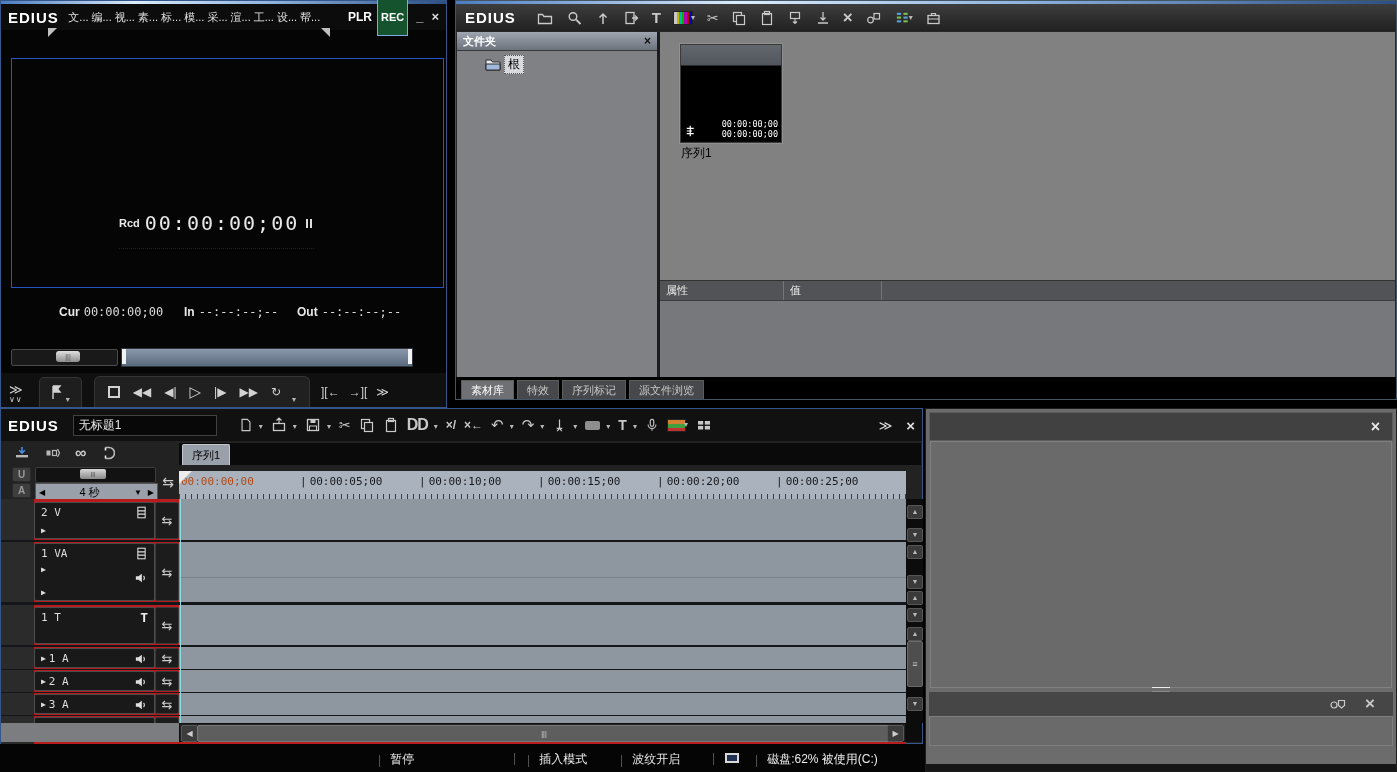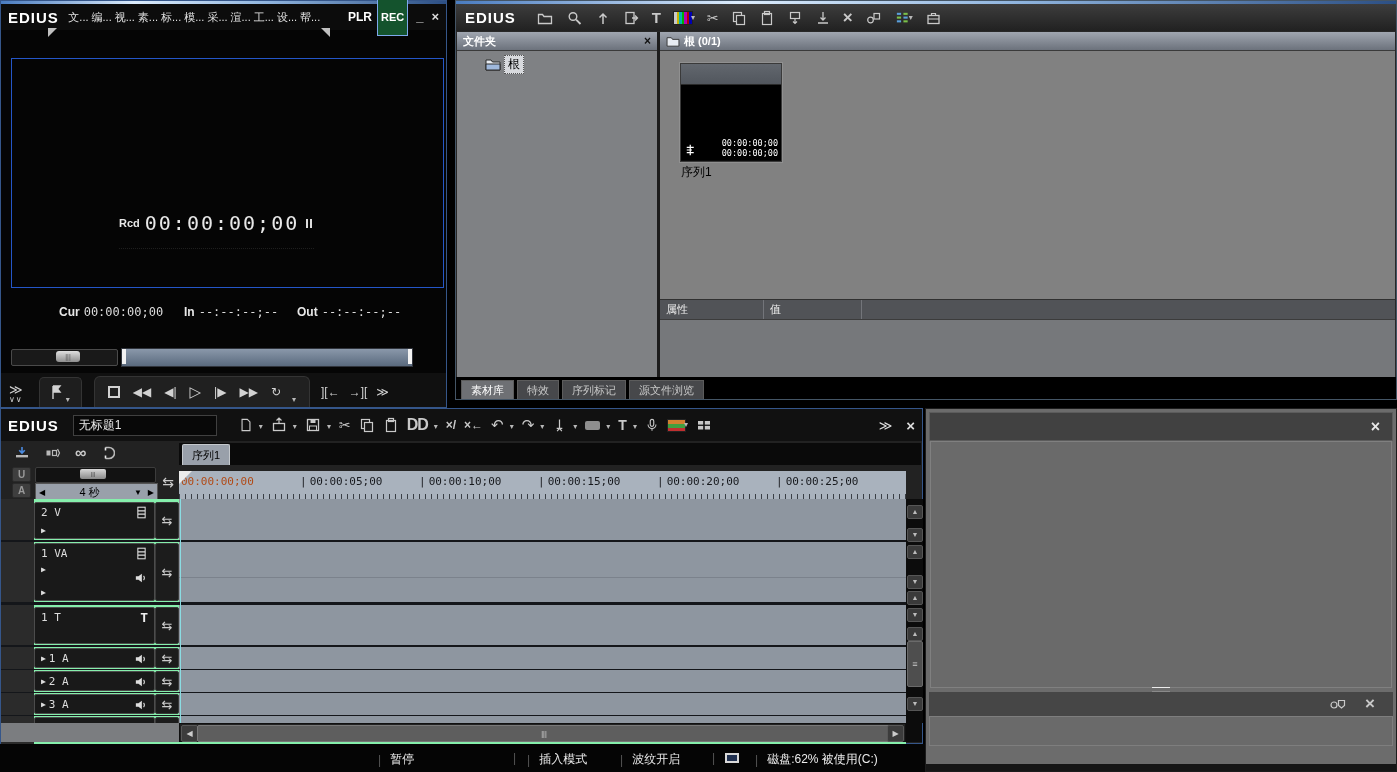--- a/index.html
+++ b/index.html
@@ -102,21 +102,21 @@
   .scale .ar{font-size:8px;padding:0 3px}
   .scale .lbl{flex:1;text-align:center}
   .swapbig{position:absolute;left:158px;top:62px;width:18px;height:22px;color:#ccc;font-size:14px;display:flex;align-items:center;justify-content:center}
   .ruler{position:absolute;left:178px;top:62px;width:727px;height:28px;background:#a9b2bd;overflow:hidden}
   .rlab{position:absolute;top:4px;font-family:"DejaVu Sans Mono",monospace;font-size:11px;color:#16181c;white-space:nowrap}
   .rlab.orange{color:#b14a16}
   .rlab .pipe::before{color:#16181c;margin-right:3px}
   .ticks{position:absolute;bottom:0;left:0;right:0;height:5px;
          background:repeating-linear-gradient(90deg,#3a3f46 0 1px,transparent 1px 6px)}
   .playflag{position:absolute;left:0;top:0;width:0;height:0;border-top:13px solid #ececec;border-right:13px solid transparent}
-  .tracks{position:absolute;left:0;top:90px;width:905px;height:256px;background:#86efac}
+  .tracks{position:absolute;left:0;top:90px;width:905px;height:256px;background:#b91c1c}
   .tleft{position:absolute;left:0;top:0;width:33px;height:100%;background:#2b2b2b}
   .tcontent{position:absolute;left:178px;top:0;width:727px;height:224px;background:#8e96a0}
   .rowline{position:absolute;left:0;width:905px;background:#14161a}
   .valine{position:absolute;left:178px;width:727px;height:1px;background:#7b828c}
   .trow{position:absolute;left:0;width:178px}
   .thbox{position:absolute;left:33px;top:1px;width:119px;bottom:1px;background:#191919;border:1px solid #4c4c4c;
          border-radius:2px;color:#ddd;font-family:"DejaVu Sans Mono",monospace;font-size:11px}
   .tname{position:absolute;left:6px;top:3px;display:flex;align-items:center;gap:3px}
   .texp{position:absolute;left:6px;font-size:8px;color:#ddd}
   .tico{position:absolute;right:6px}
@@ -318,43 +318,37 @@
         <div class="treeitem">
           <svg width="16" height="13" viewBox="0 0 16 13">
             <path d="M1 2h5l1.5 2H15v8H1z" fill="#e8ecf2" stroke="#2a2a2a" stroke-width="1"></path>
             <path d="M1 6h14v6H1z" fill="#9fb8dc" stroke="#2a2a2a" stroke-width="1"></path>
             </svg>
           <span class="treelabel">根</span>
         </div>
       </div>
     </div>
     <div class="b-clips">
-      <div class="ph">
-        <svg width="14" height="11" viewBox="0 0 16 13" style="margin-right:4px">
-          <path d="M1 2h5l1.5 2H15v8H1z" fill="#e8ecf2" stroke="#2a2a2a" stroke-width="1"></path>
-          </svg>
-        <span>根 (0/1)</span>
-      </div>
       <div class="b-carea">
         <div class="card">
           <div class="card-top"></div>
           <div class="card-body">
             <svg width="14" height="14" viewBox="0 0 16 16" style="position:absolute;left:4px;bottom:3px">
               <path d="M6 2v12M2 5h8M2 8h6M2 11h8" stroke="#fff" stroke-width="1.4" fill="none"></path>
               </svg>
             <div class="tcstack">
               <div>00:00:00;00</div>
               <div>00:00:00;00</div>
             </div>
           </div>
         </div>
         <div class="card-label">序列1</div>
       </div>
       <div class="prop-h">
-        <div class="prop-c" style="width:104px">属性</div>
+        <div class="prop-c" style="width:124px">属性</div>
         <div class="prop-c" style="width:98px">值</div>
         <div class="prop-c" style="flex:1;border-right:none"></div>
       </div>
       <div class="prop-b"></div>
     </div>
   </div>
 
   <div class="b-tabs">
     <span class="tab act">素材库</span>
     <span class="tab">特效</span>

